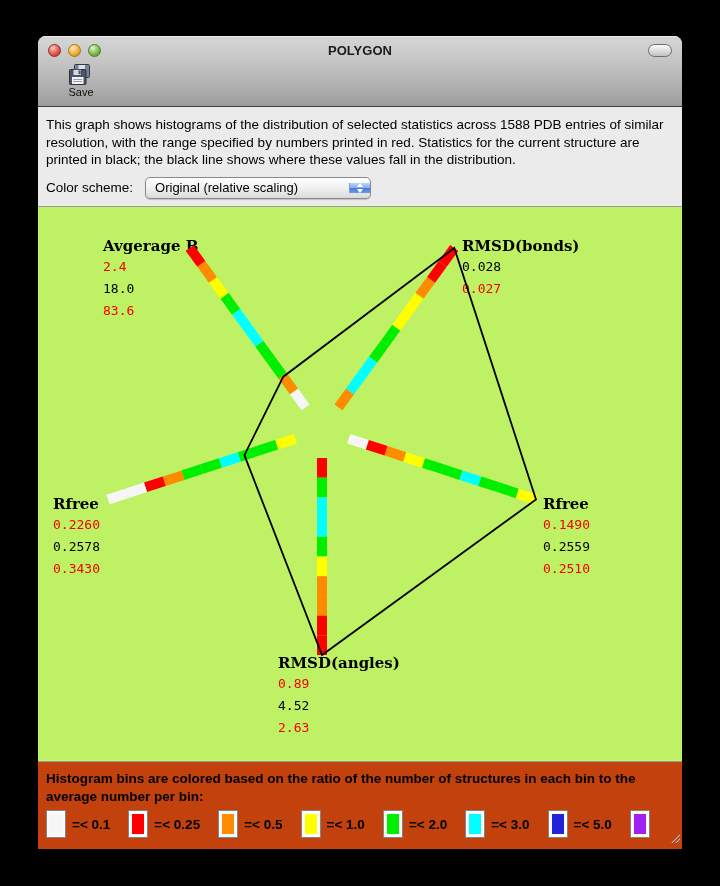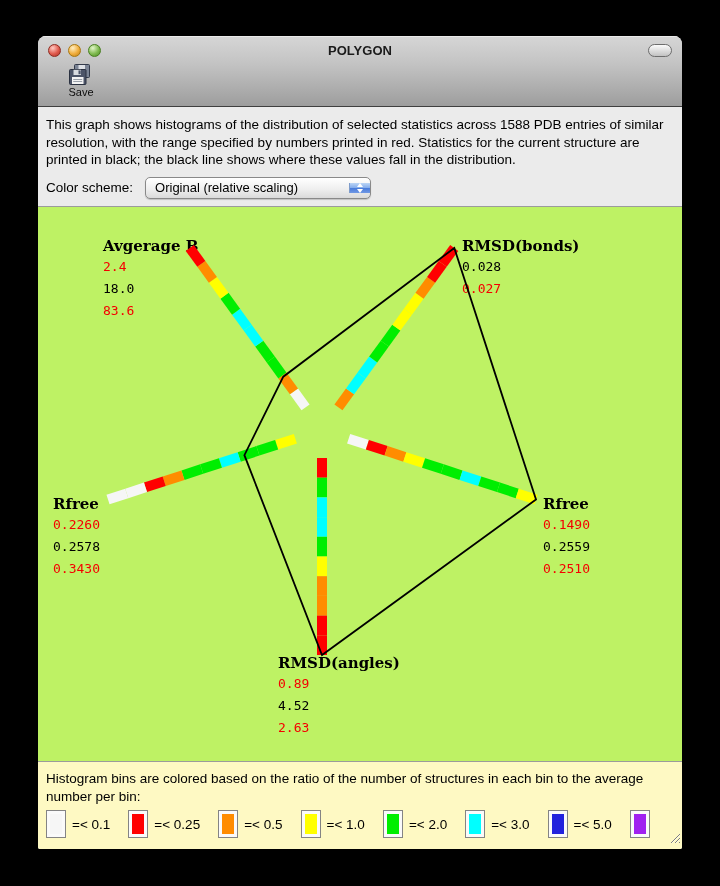--- a/index.html
+++ b/index.html
@@ -54,21 +54,21 @@
   
   .plot-panel{flex:0 0 554px;position:relative;background:#bef264;border-bottom:1px solid #9b9b9b;box-sizing:content-box;}
   .axis-layer{position:absolute;inset:0;}
   .axis-block{position:absolute;white-space:nowrap;}
   .axis-title{font-family:"DejaVu Serif","Liberation Serif",serif;font-weight:bold;font-size:15px;color:#000;line-height:19px;}
   .axis-val{font-family:"DejaVu Sans Mono","Liberation Mono",monospace;font-weight:normal;font-size:13px;line-height:22px;}
   .axis-val.red{color:#f50000;}
   .axis-val.blk{color:#000;}
   .plot-svg{position:absolute;inset:0;pointer-events:none;}
   
-  .footer-panel{flex:1;background:#fef9c3;position:relative;box-sizing:border-box;padding:8px 8px 0 8px;}
+  .footer-panel{flex:1;background:#c2410c;position:relative;box-sizing:border-box;padding:8px 8px 0 8px;font-weight:bold;}
   .footer-text{margin:0;font-size:13.5px;line-height:17.5px;color:#000;}
   .legend-row{display:flex;justify-content:space-between;align-items:flex-start;margin-top:5px;padding-right:24px;}
   .legend-item{display:flex;align-items:center;gap:6px;}
   .swatch-box{width:12px;height:20px;padding:3px;background:#fafafa;border:1px solid #848484;display:inline-flex;}
   .swatch{flex:1;}
   .legend-label{font-size:13.5px;color:#000;}
   .grip{position:absolute;right:1px;bottom:1px;}
 </style>
 </head>
 <body>

